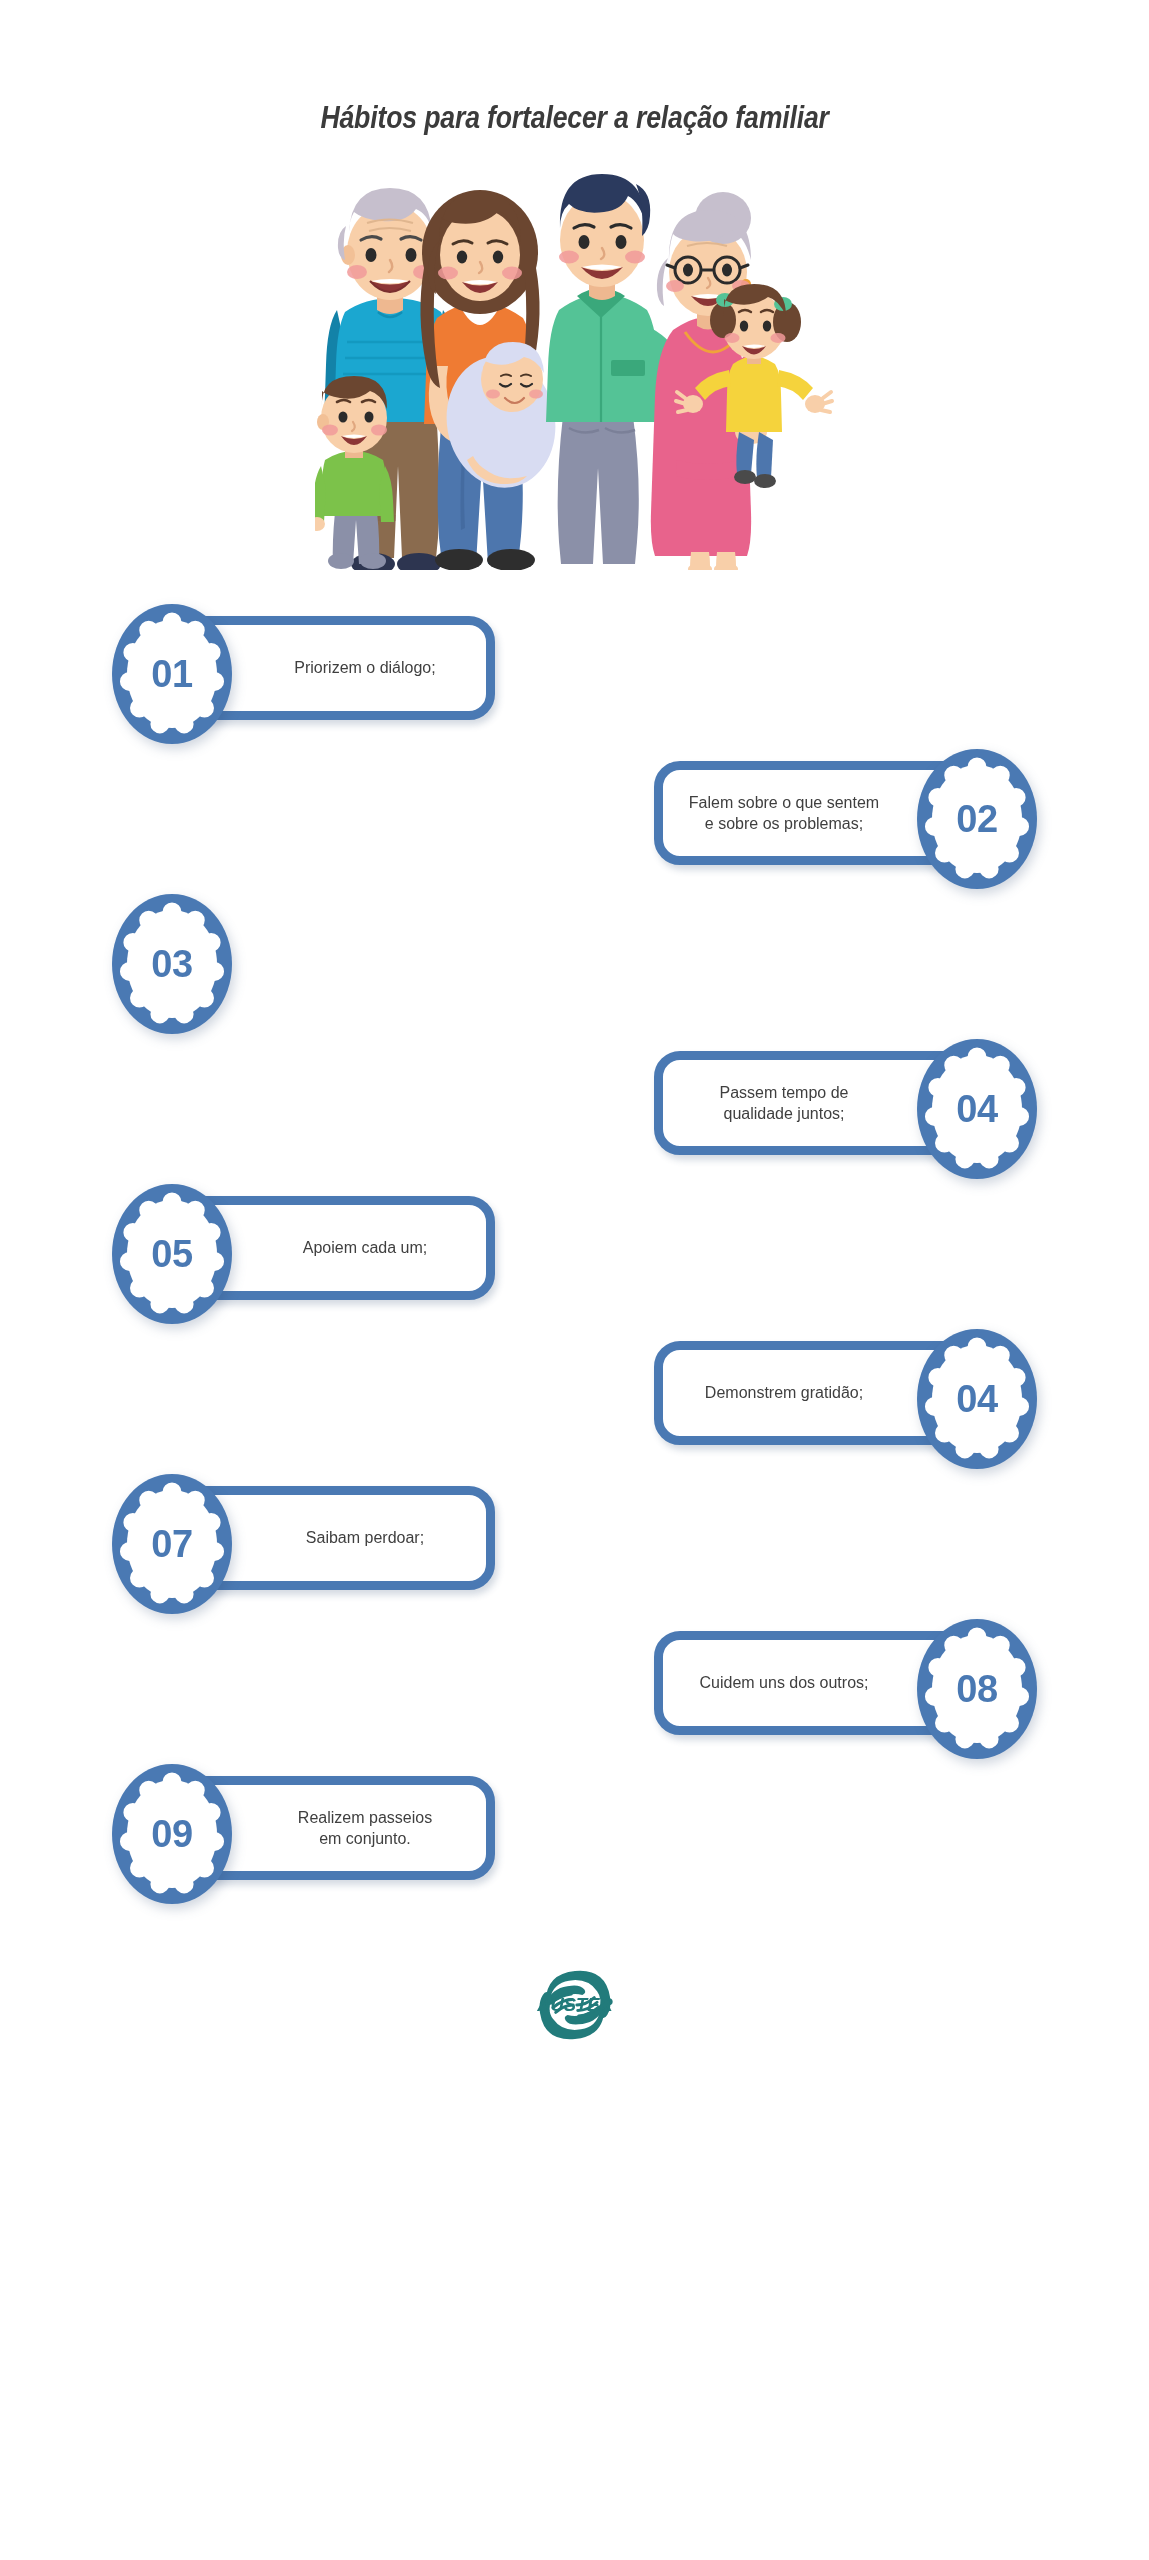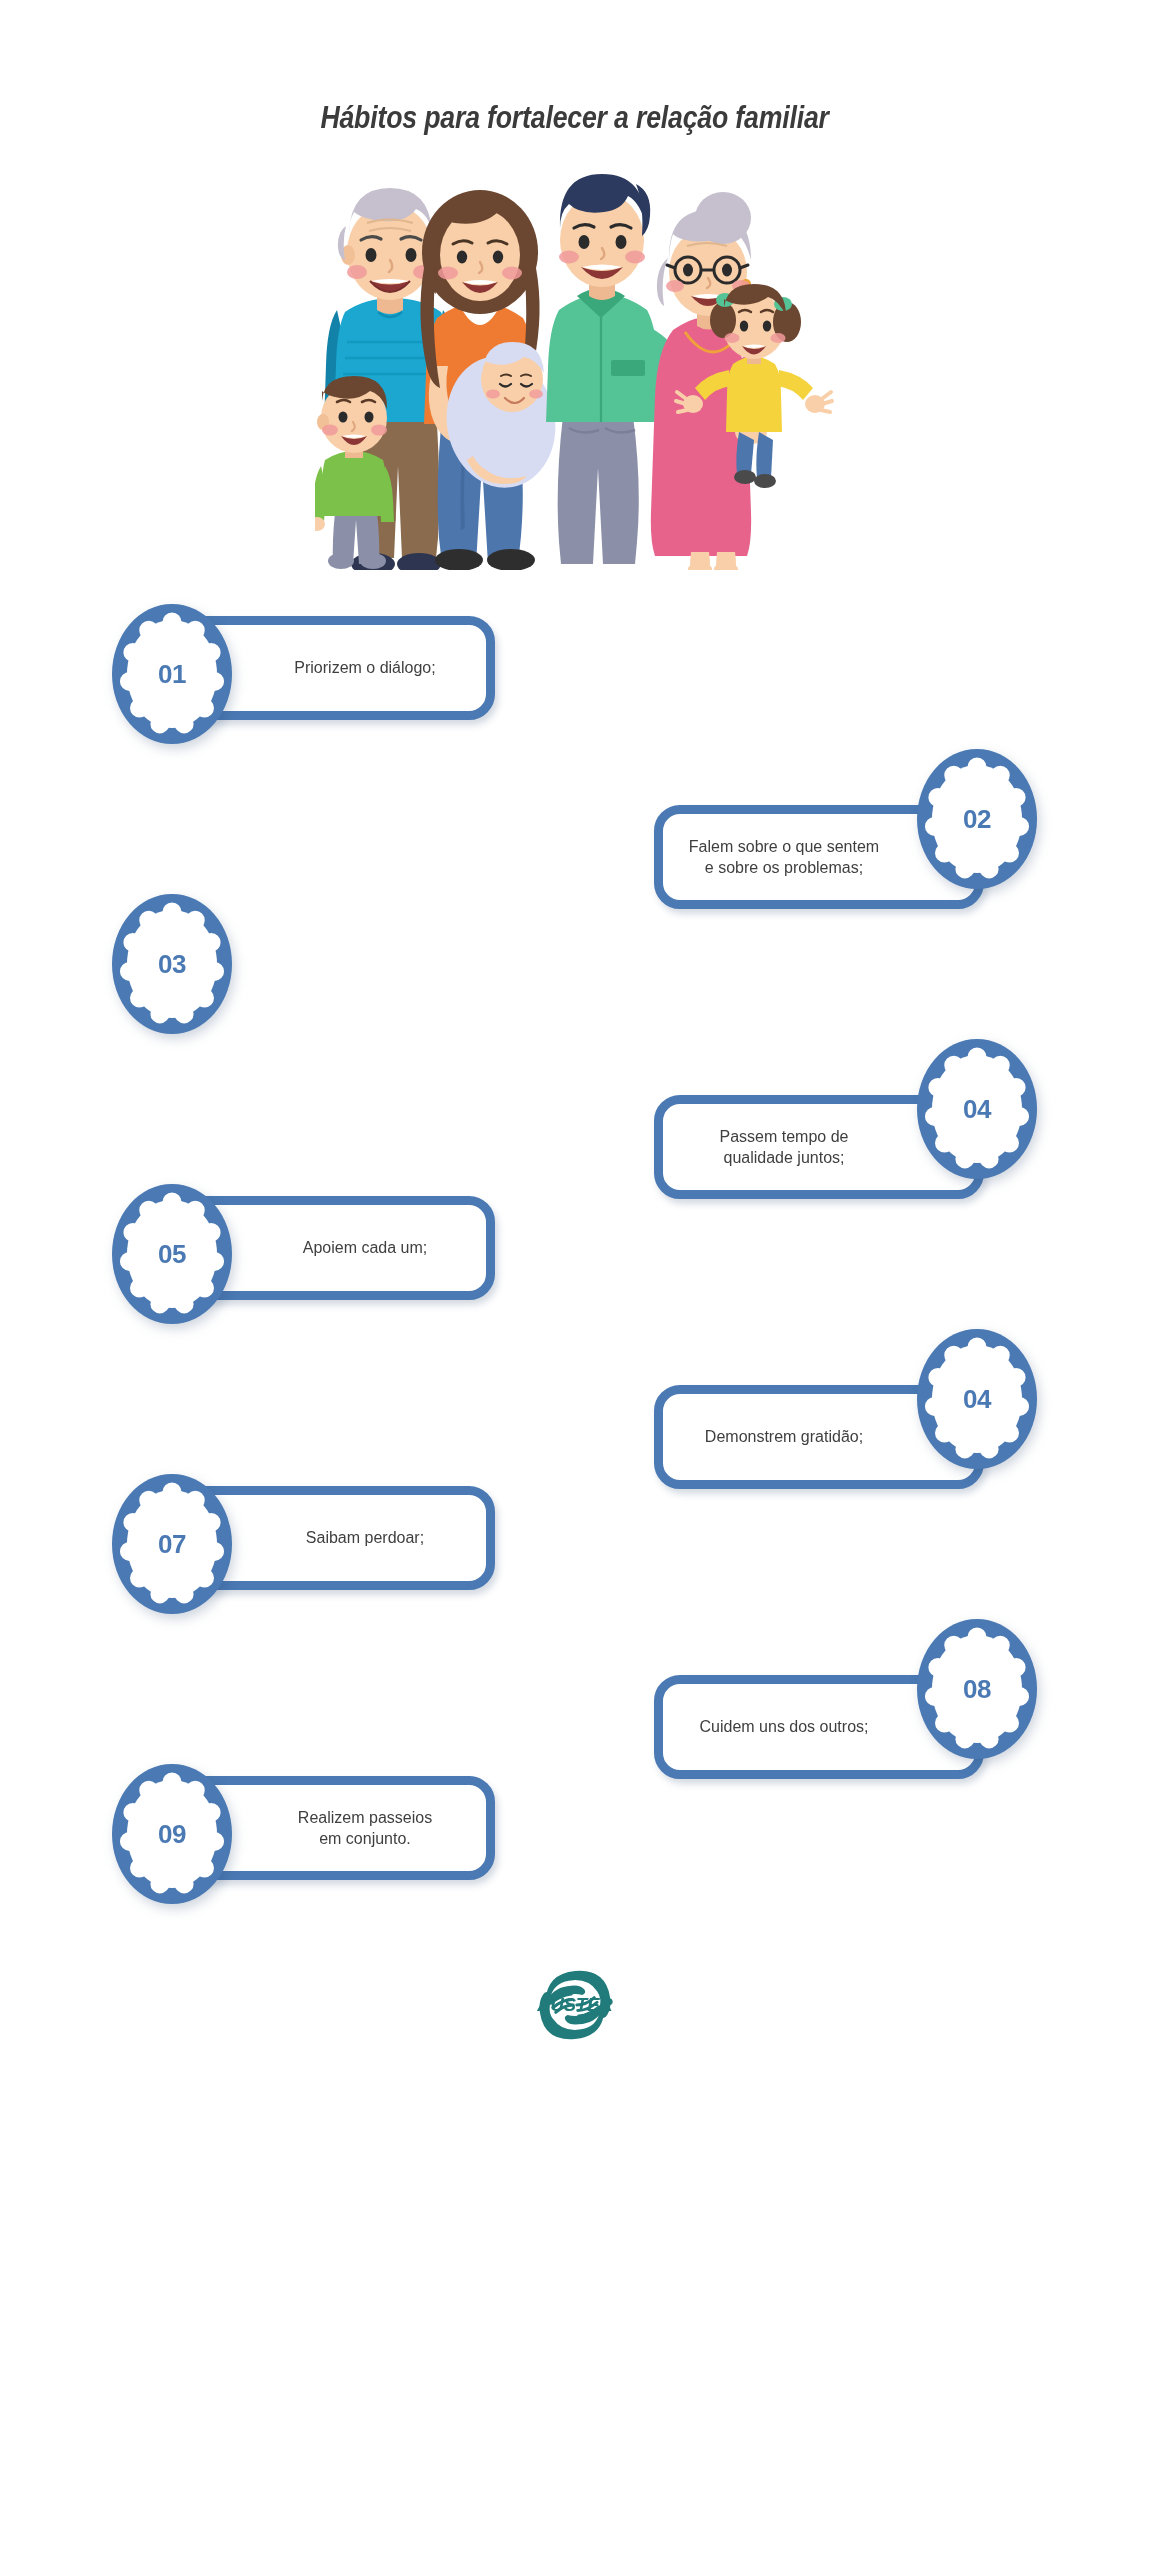--- a/index.html
+++ b/index.html
@@ -43,35 +43,35 @@
     display:flex; align-items:center;
   }
   .card-text {
     width:100%; text-align:center;
     font-size:16px; color:#3f3f3f; line-height:1.32;
     padding:0 12px; white-space:pre-line;
   }
   
   .item.left  .card { left:165px; }
   .item.left  .card .card-text { padding-left:78px; padding-right:8px; }
-  .item.right .card { right:165px;margin-top:44px; }
+  .item.right .card { right:165px; }
   .item.right .card .card-text { padding-right:78px; padding-left:8px; }
 
   
   .badge {
     position:absolute; top:0; width:124px; height:145px;
     display:flex; align-items:center; justify-content:center;
     filter:drop-shadow(3px 5px 6px rgba(40,70,110,.22));
   }
   .item.left  .badge { left:110px; }
   .item.right .badge { right:110px; }
   .badge svg { position:absolute; inset:0; width:100%; height:100%; }
   .badge-num {
     position:relative; z-index:3;
-    font-size:26px; font-weight:bold; color:#4a79b3;
+    font-size:38px; font-weight:bold; color:#4a79b3;
     letter-spacing:-.5px;
     font-family:"Liberation Sans","DejaVu Sans",sans-serif;
   }
 
   
   .footer { width:100%; text-align:center; margin-top:52px; }
   .logo { display:inline-block; }
 </style>
 </head>
 <body>

